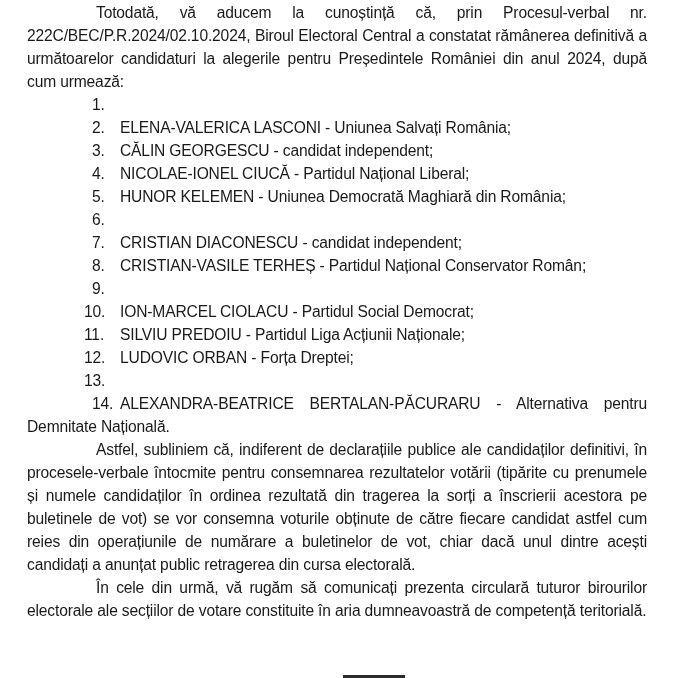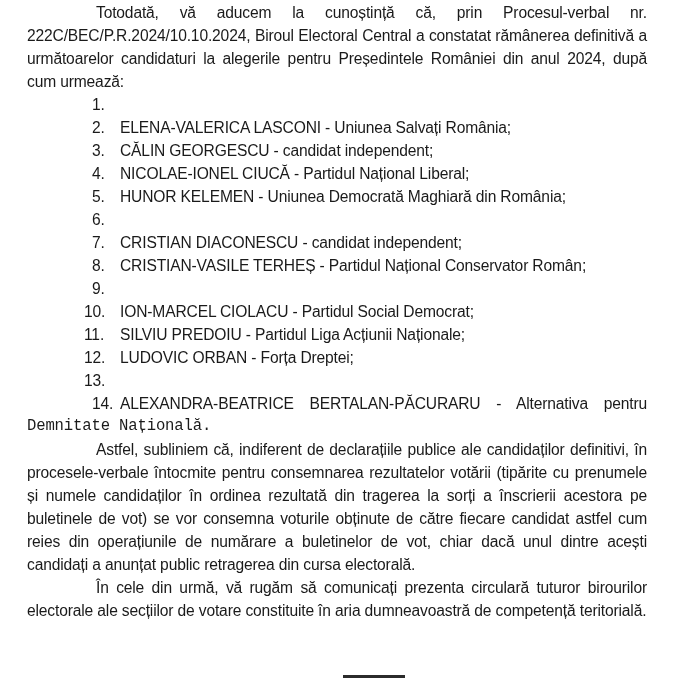--- a/index.html
+++ b/index.html
@@ -55,35 +55,35 @@
     }
     .cand.wrap .first-line {
       display: block;
       position: relative;
       padding-left: 93px;
       text-align: justify;
       text-align-last: justify;
       height: 23px;
     }
     .cand.wrap .num { left: 65px; }
-    .cand.wrap .cont { display: block; font-family: Liberation Mono, monospace; }
+    .cand.wrap .cont { display: block; }
     .bottom-bar {
       position: absolute;
       left: 343px;
       top: 675px;
       width: 62px;
       height: 3px;
       background: #2b2b2b;
     }
   </style>
 </head>
 <body>
 
 <div class="page">
-  <p class="para">Totodată, vă aducem la cunoștință că, prin Procesul-verbal nr. 222C/BEC/P.R.2024/10.10.2024, Biroul Electoral Central a constatat rămânerea definitivă a următoarelor candidaturi la alegerile pentru Președintele României din anul 2024, după cum urmează:</p>
+  <p class="para">Totodată, vă aducem la cunoștință că, prin Procesul-verbal nr. 222C/BEC/P.R.2024/02.10.2024, Biroul Electoral Central a constatat rămânerea definitivă a următoarelor candidaturi la alegerile pentru Președintele României din anul 2024, după cum urmează:</p>
 
   <ol class="cand-list">
     <li class="cand">
       <span class="num">1.</span>
     </li>
     <li class="cand">
       <span class="num">2.</span><span class="body"><span>ELENA-VALERICA LASCONI</span><span> - </span><span>Uniunea Salvați România;</span></span>
     </li>
     <li class="cand">
       <span class="num">3.</span><span class="body"><span>CĂLIN GEORGESCU</span><span> - </span><span>candidat independent;</span></span>

